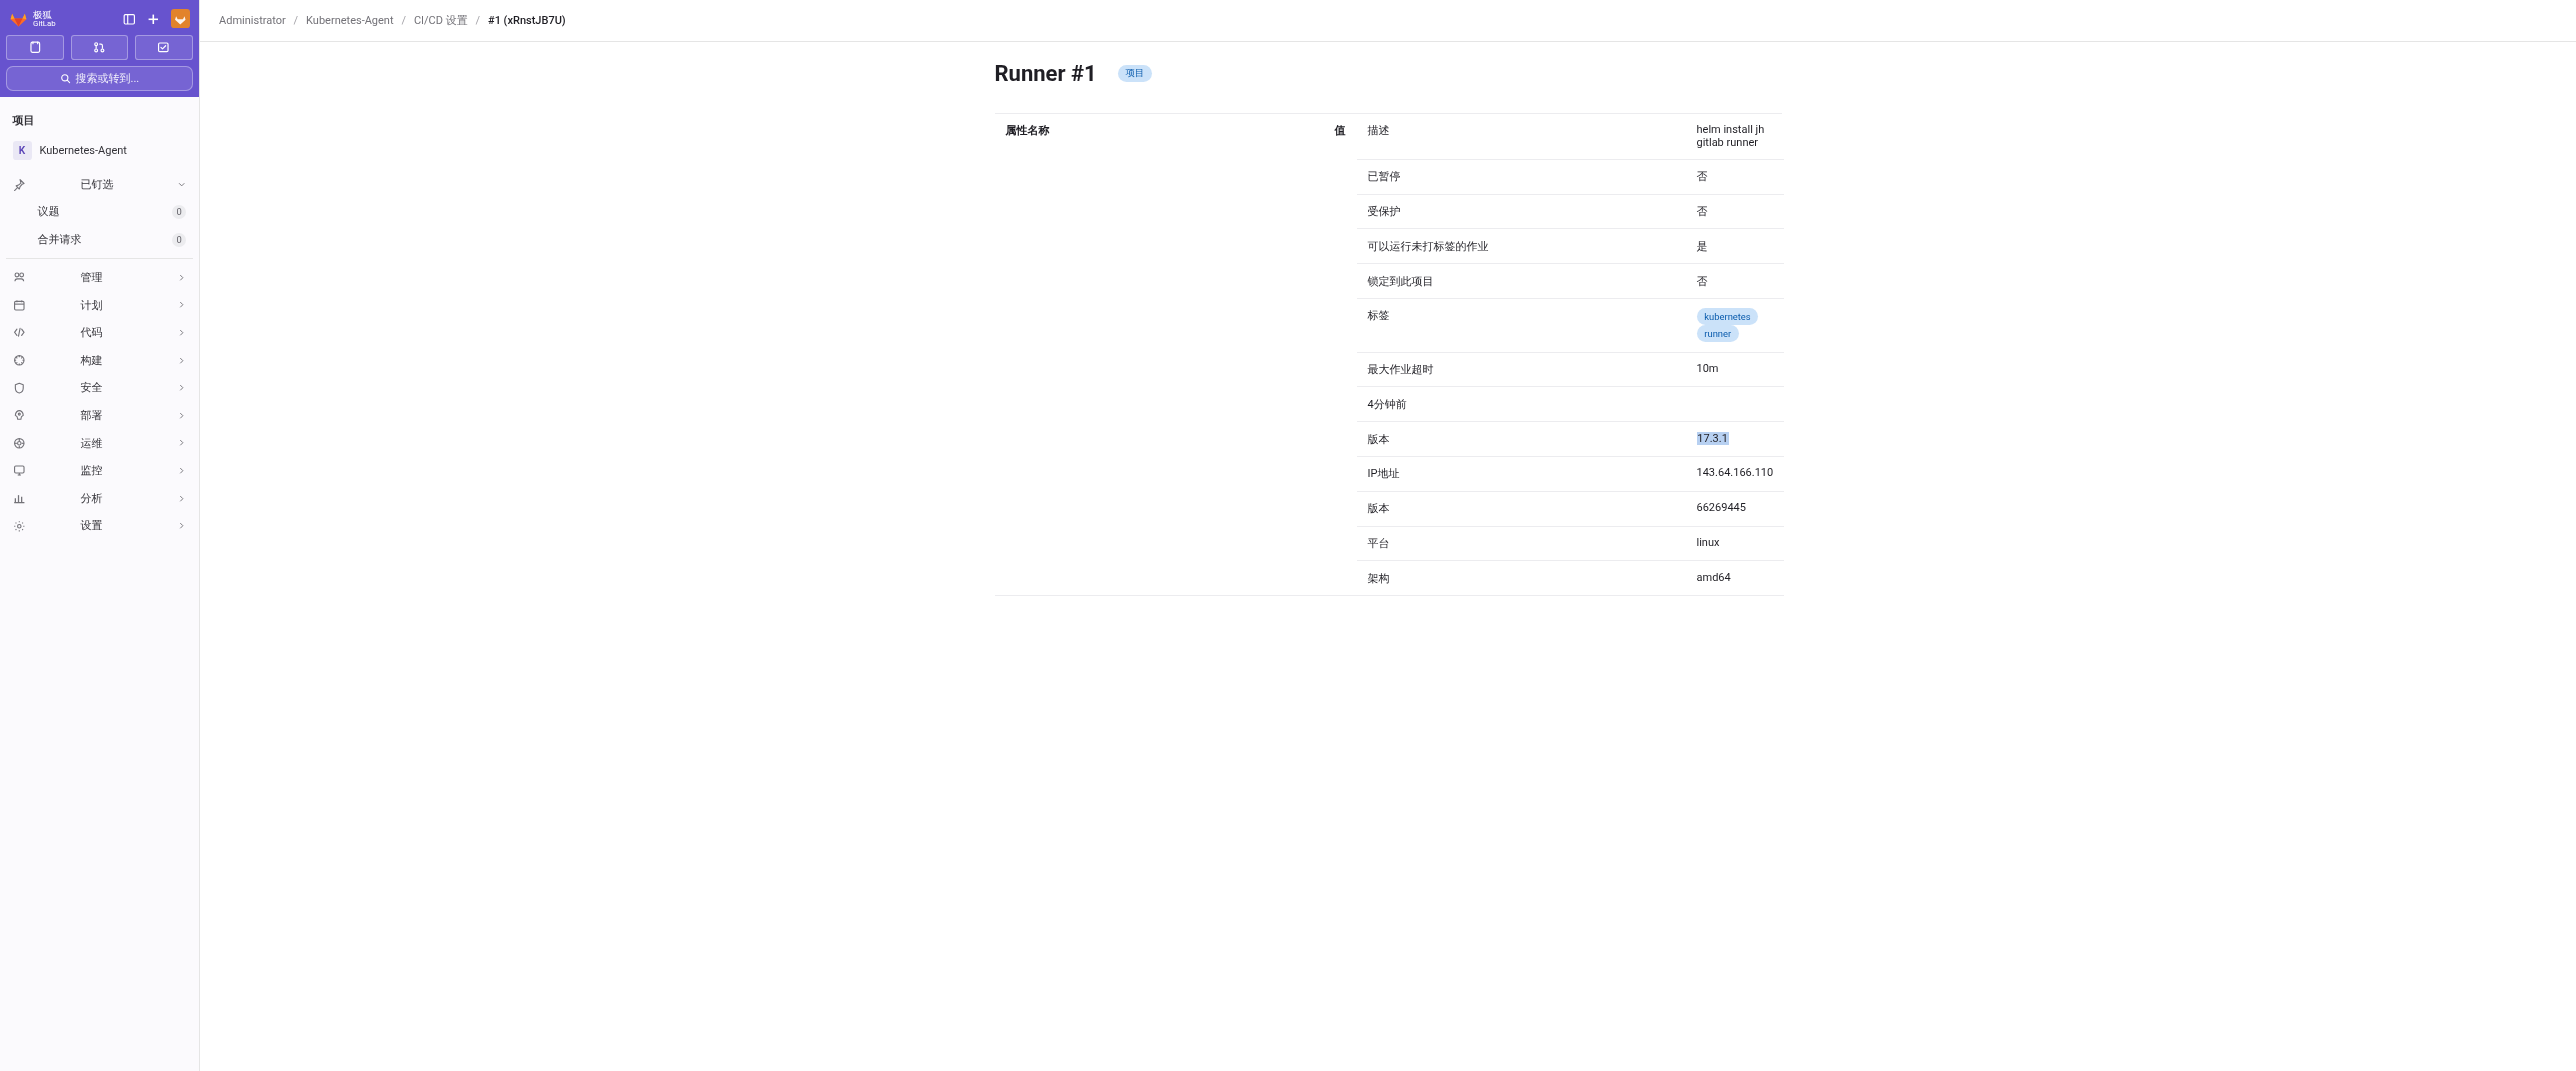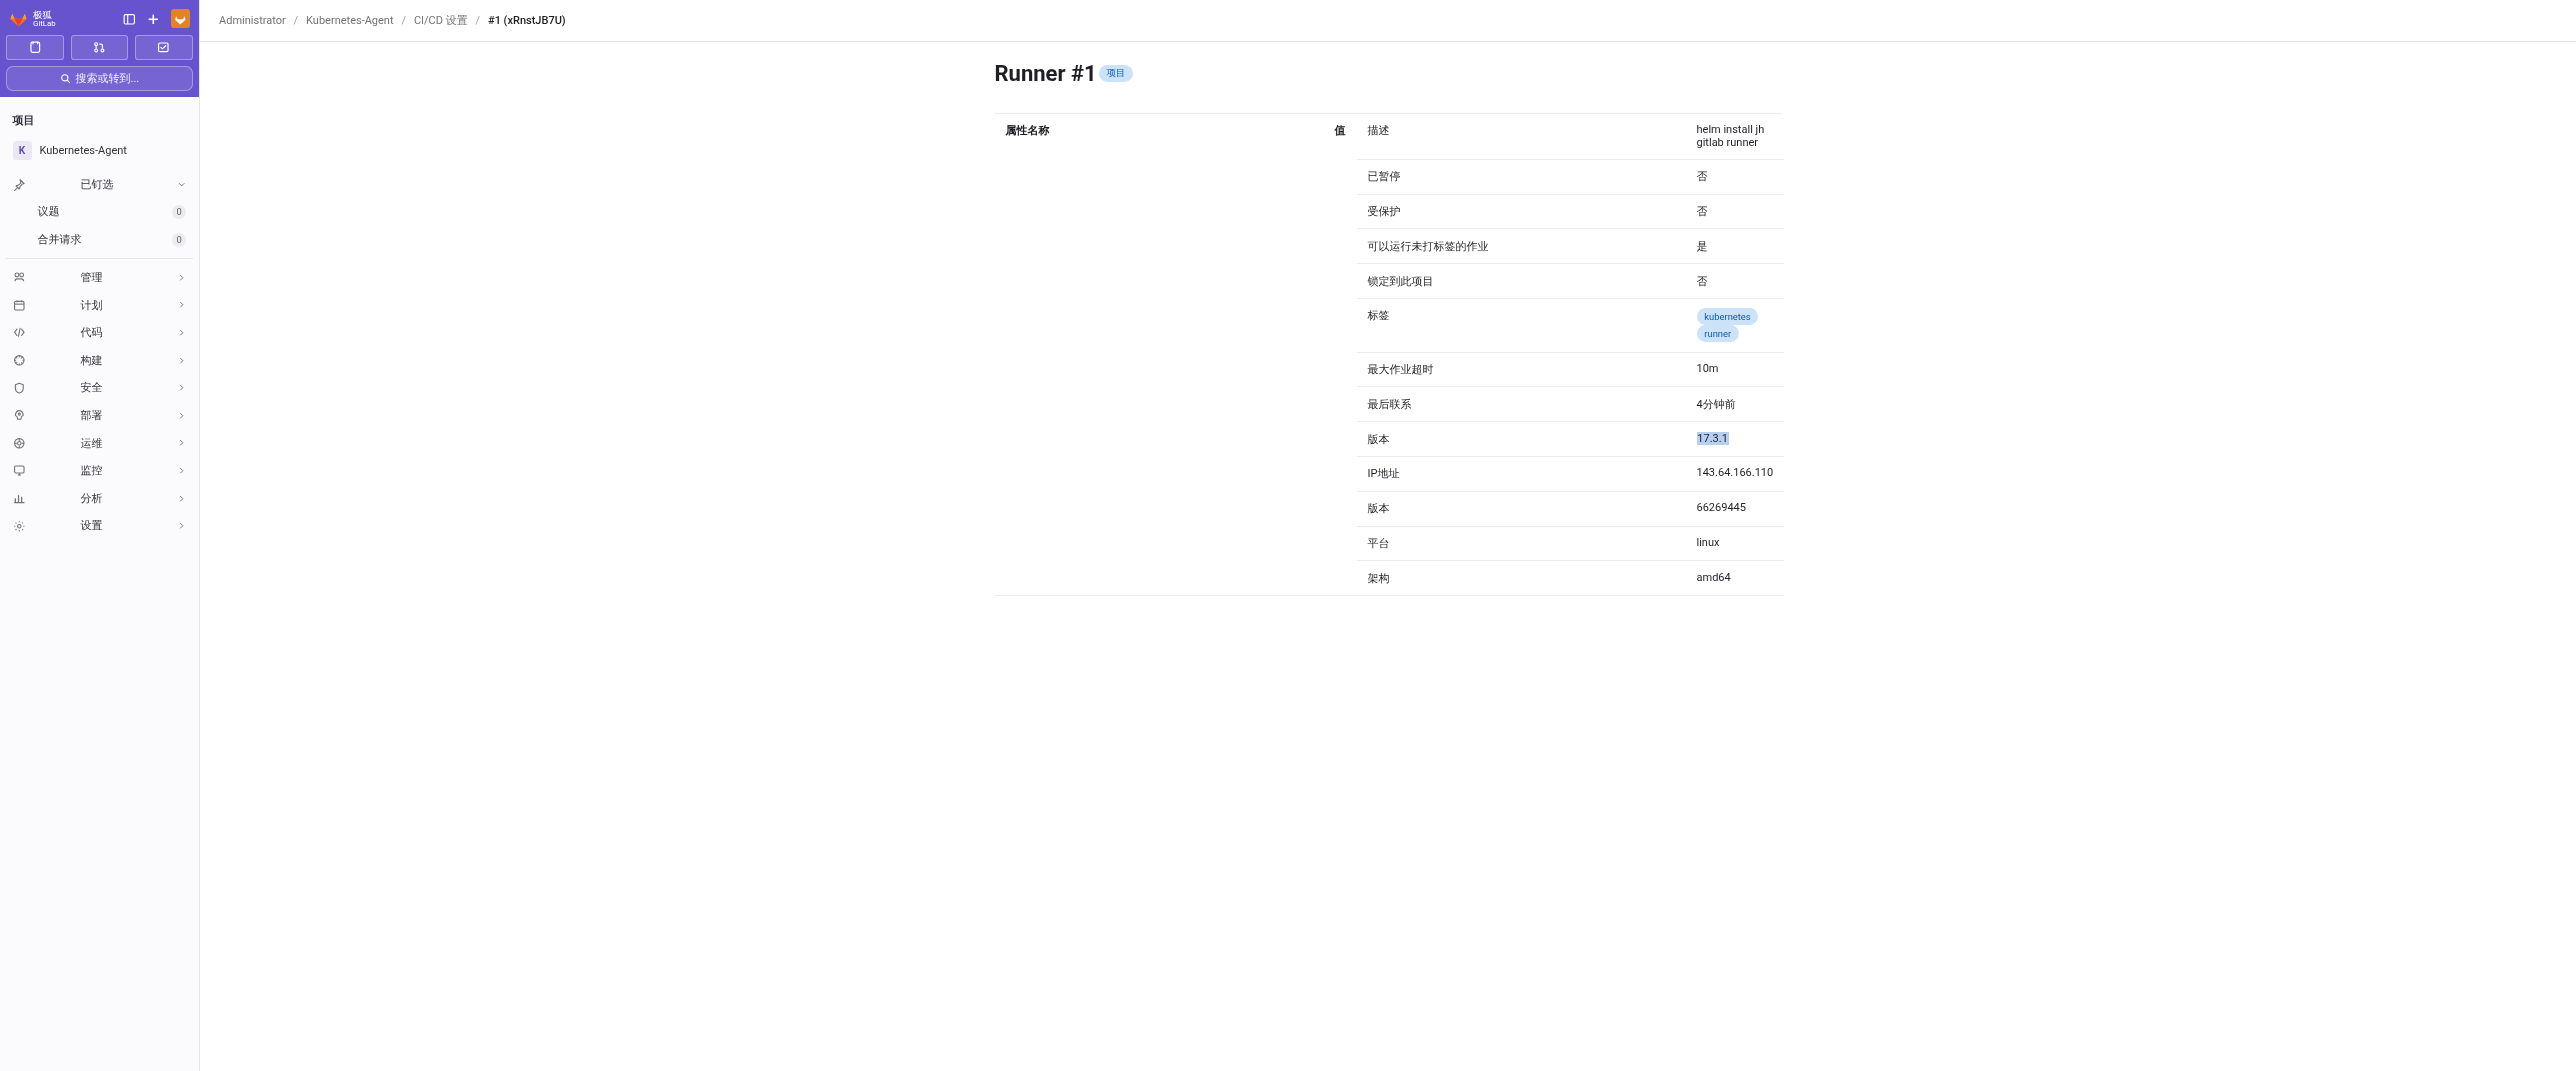--- a/index.html
+++ b/index.html
@@ -56,21 +56,21 @@
     .main { margin-left: 200px; }
     .breadcrumb-bar {
       height: 42px; border-bottom: 0.8px solid #e5e5e5; padding: 0 19px; display:flex; align-items:center; gap: 6.3px;
       color: #737278; font-size: 11px; background: #fff;
     }
     .bc-sep { color: #a4a3a8; padding: 0 1.6px; }
     .bc-link { color: #737278; cursor:pointer; }
     .bc-current { color: #1f1e24; font-weight: 500; }
 
     .content { padding: 19px 38px; max-width: 863px; margin: 0 auto; }
-    .page-title-row { display:flex; align-items:center; gap: 2px; margin-bottom: 27px; }
+    .page-title-row { display:flex; align-items:center; gap: 21px; margin-bottom: 27px; }
     .page-title { font-size: 22px; font-weight: 700; color: #1f1e24; }
     .proj-badge { background: #cbe2f9; color:#0b5cad; height: 17px; border-radius:8.6px; padding: 0 7.8px; font-size:9.4px; display:flex; align-items:center; }
 
     .props-table { display:flex; border-top: 0.8px solid #ececef; margin-top: 7.8px; }
     .prop-row { display:flex; border-bottom: 0.8px solid #ececef; font-size: 11px; color:#1f1e24; }
     .prop-row > div { padding: 9.4px 11px; }
     .prop-key { width: 329px; flex-shrink:0; }
     .prop-key.header { font-weight: 700; }
     .prop-val { flex: 1; }
     .prop-val.header { font-weight: 700; }
@@ -391,21 +391,20 @@
           </div>
           <div class="prop-row">
             <div class="prop-key">标签</div>
             <div class="prop-val"><span class="tag-pill">kubernetes</span><span class="tag-pill">runner</span></div>
           </div>
           <div class="prop-row">
             <div class="prop-key">最大作业超时</div>
             <div class="prop-val">10m</div>
           </div>
           <div class="prop-row">
-            <div class="prop-key">最后联系</div>
             <div class="prop-val">4分钟前</div>
           </div>
           <div class="prop-row">
             <div class="prop-key">版本</div>
             <div class="prop-val"><span class="highlight">17.3.1</span></div>
           </div>
           <div class="prop-row">
             <div class="prop-key">IP地址</div>
             <div class="prop-val">143.64.166.110</div>
           </div>

